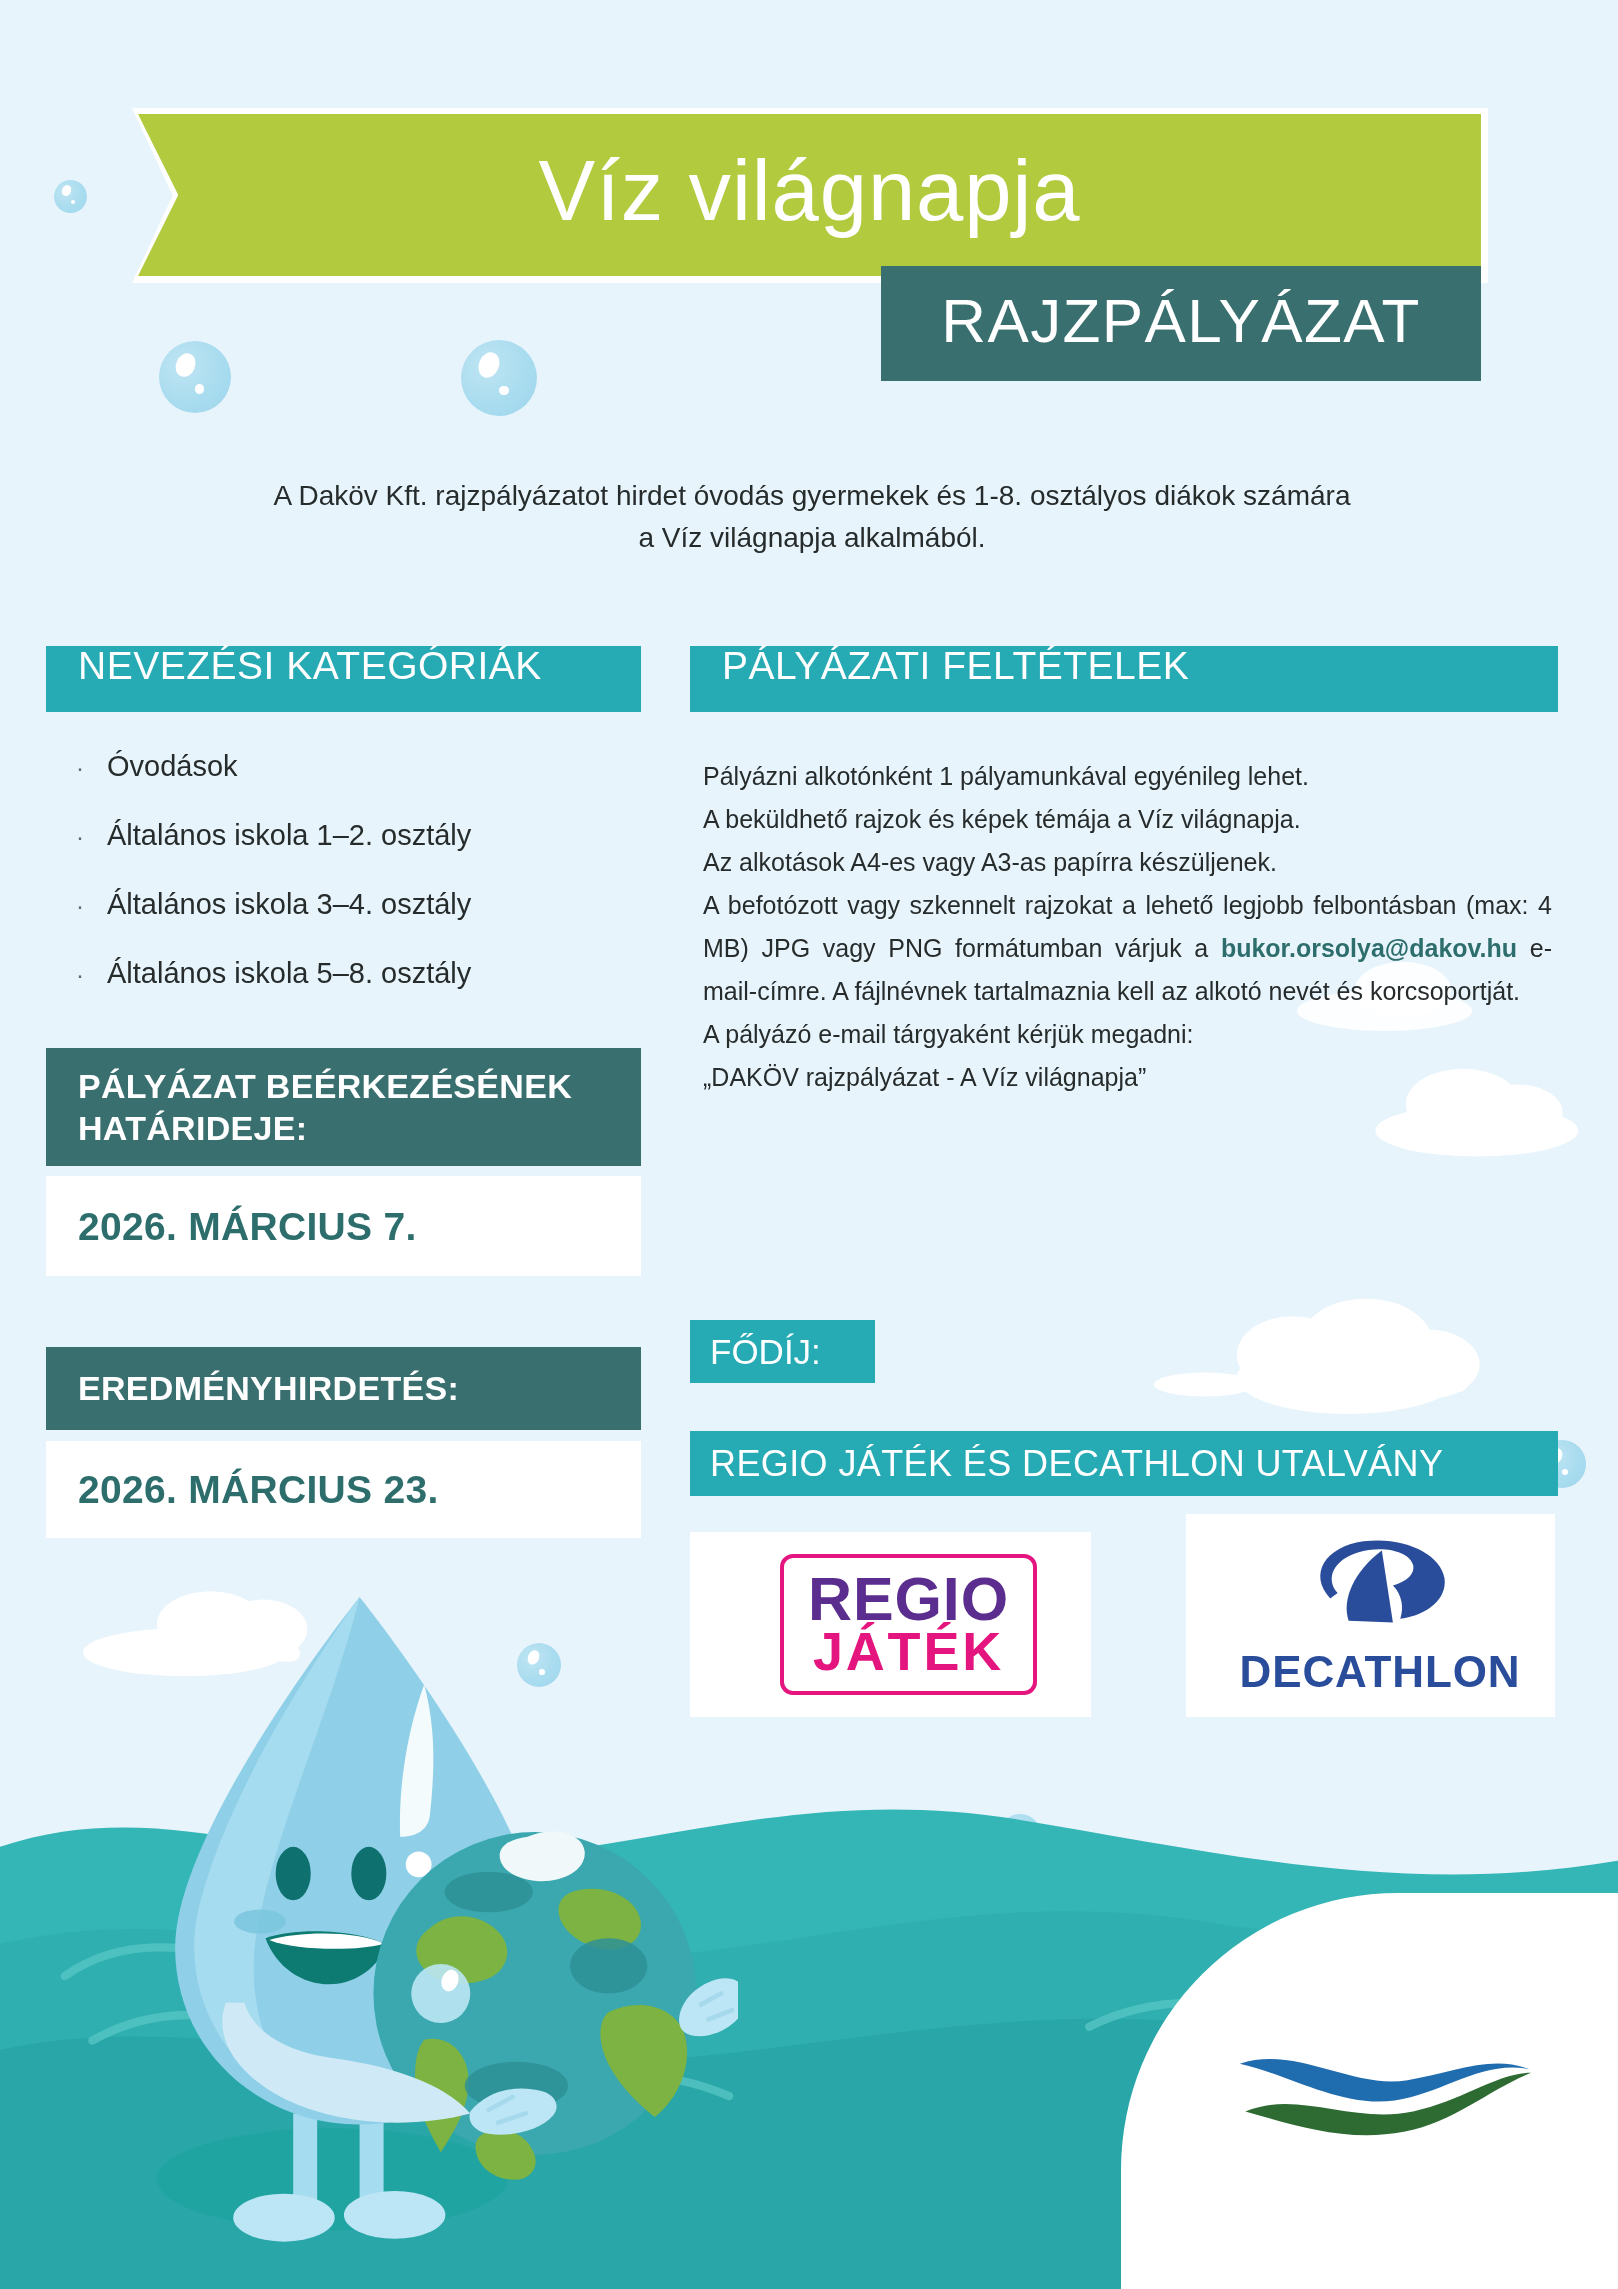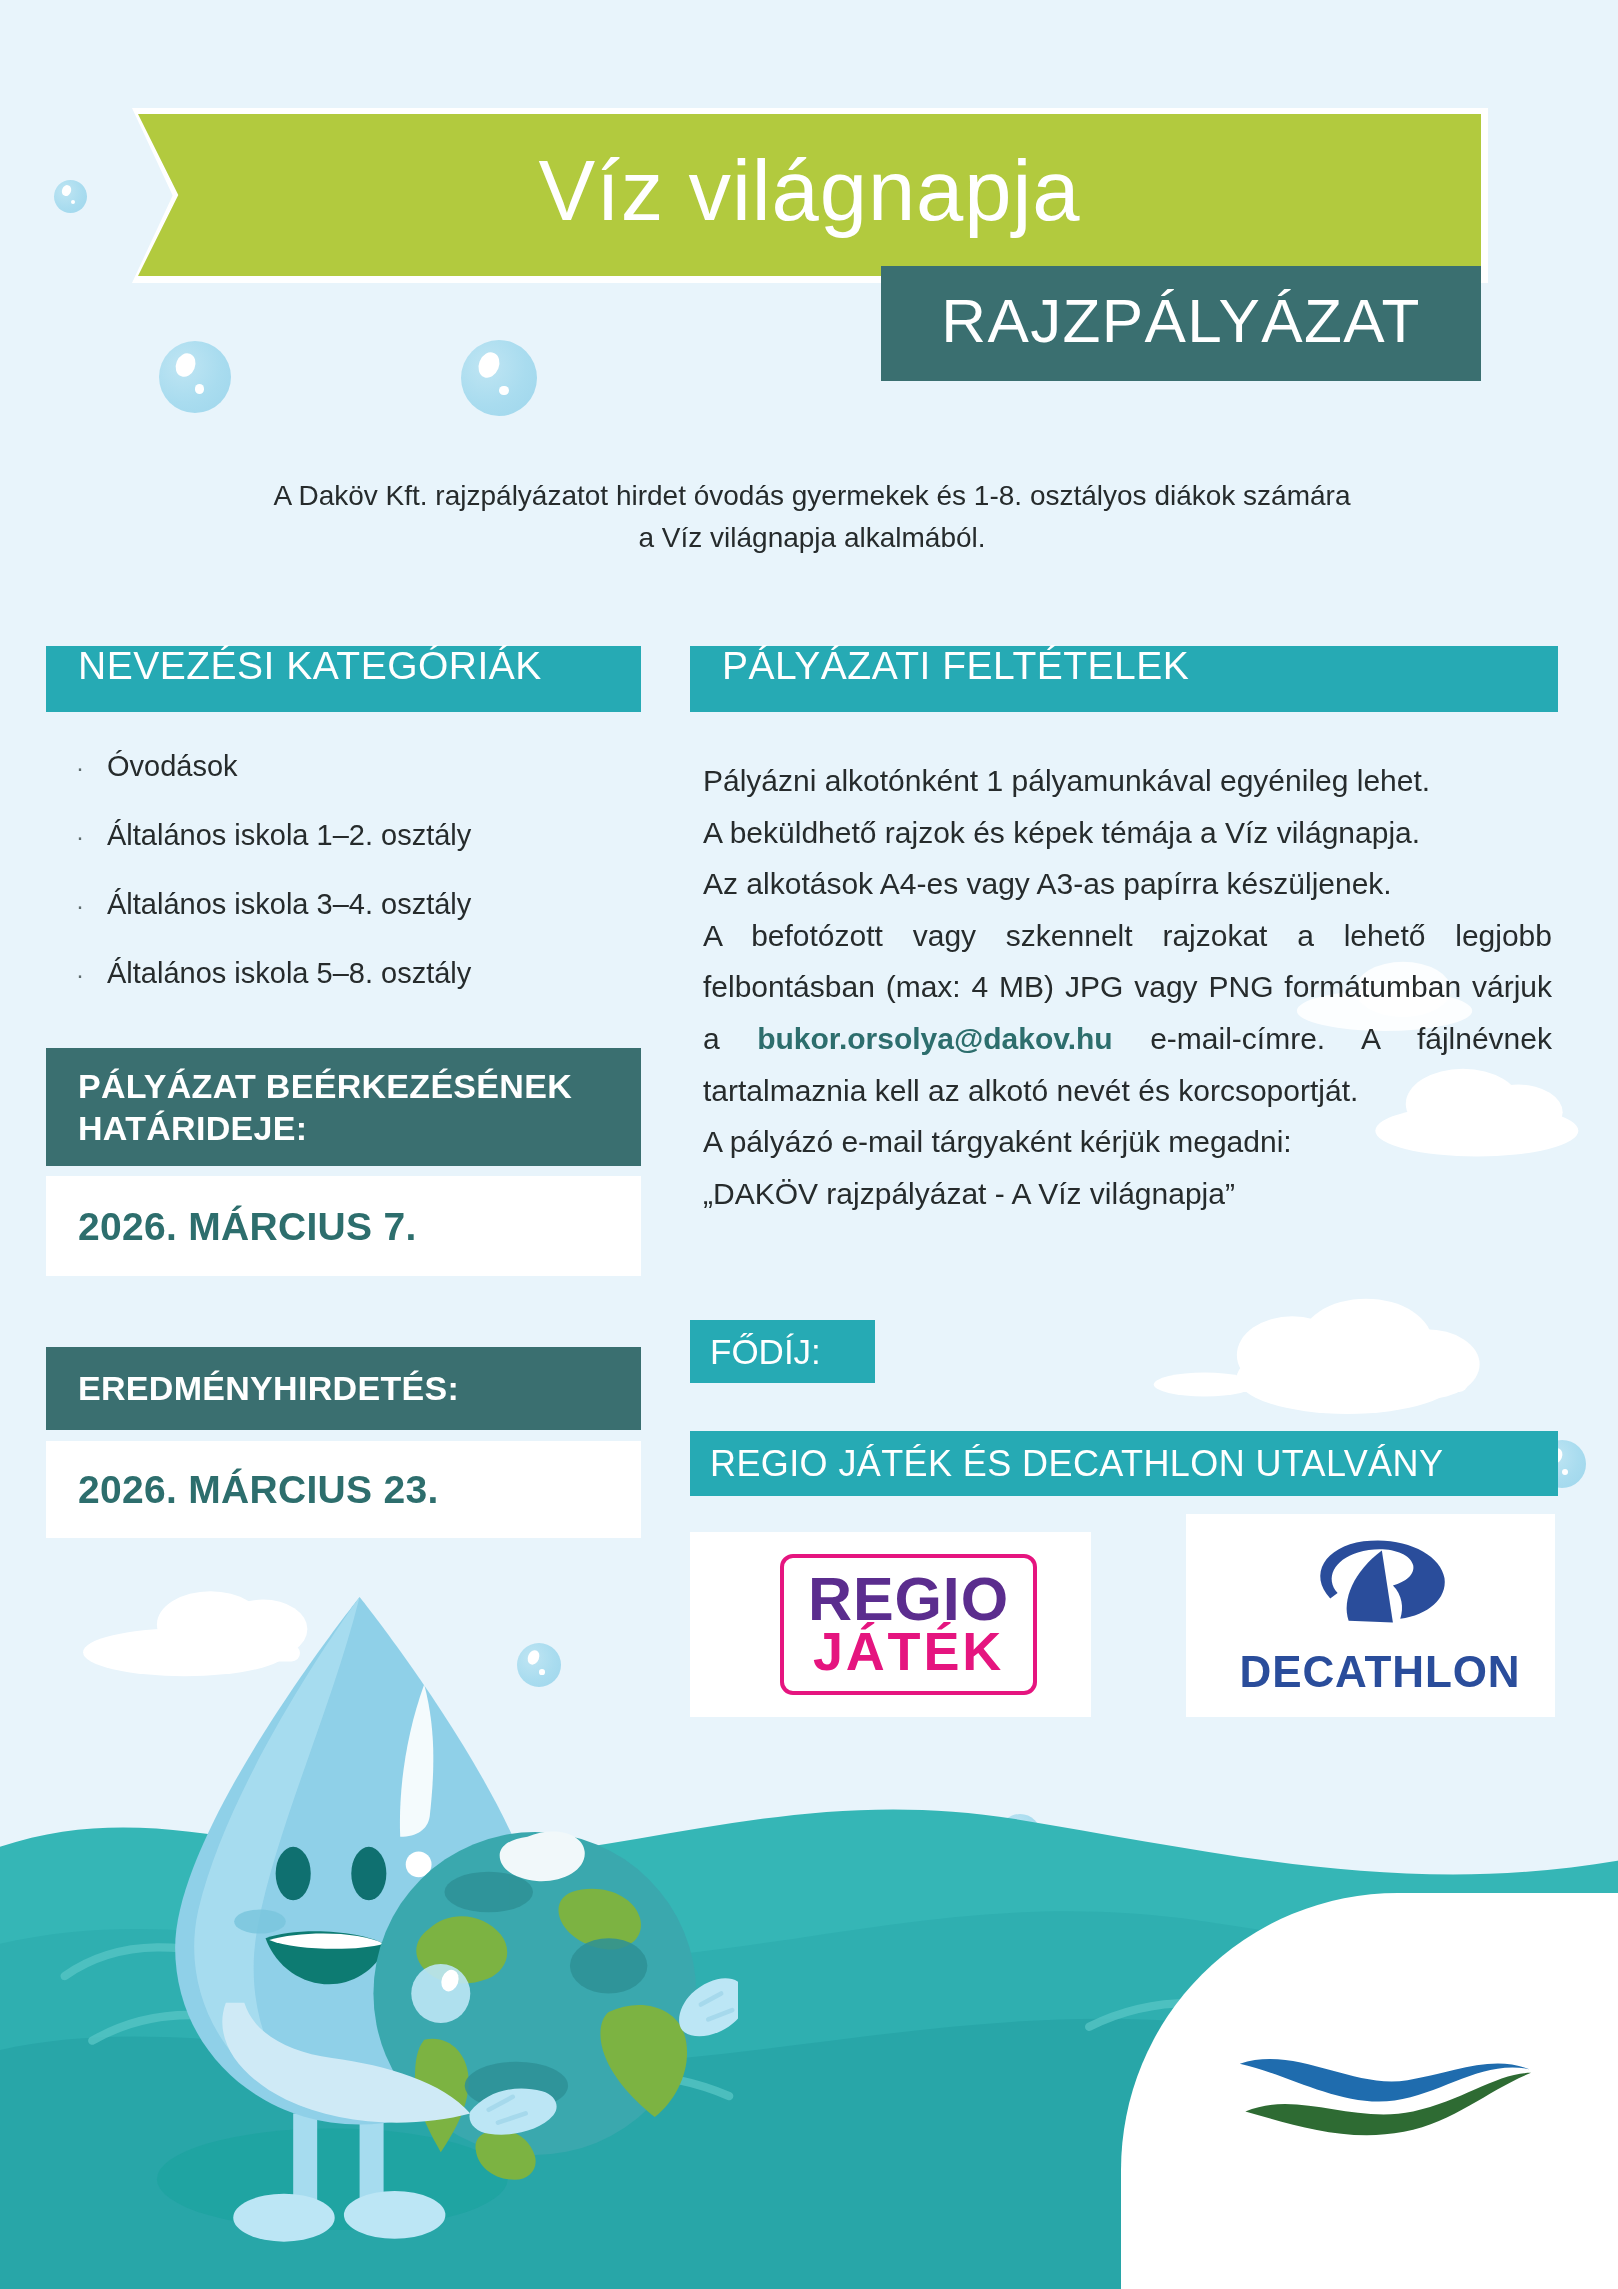--- a/index.html
+++ b/index.html
@@ -180,21 +180,21 @@
   .blk-deadline-val { left: 46px; top: 1166px; width: 595px; height: 100px; }
   .blk-result-lbl   { left: 46px; top: 1347px; width: 595px; height: 83px; }
   .blk-result-val   { left: 46px; top: 1431px; width: 595px; height: 97px; }
 
   
   .cond-text {
     position: absolute;
     left: 703px; top: 755px;
     width: 849px;
     color: #262b2c;
-    font-size: 30px;
+    font-size: 25px;
     line-height: 1.72;
   }
   .cond-just { text-align: justify; text-align-last: left; }
   .mail {
     color: #2d6e6d;
     font-weight: bold;
   }
 
   
   .fodij {

